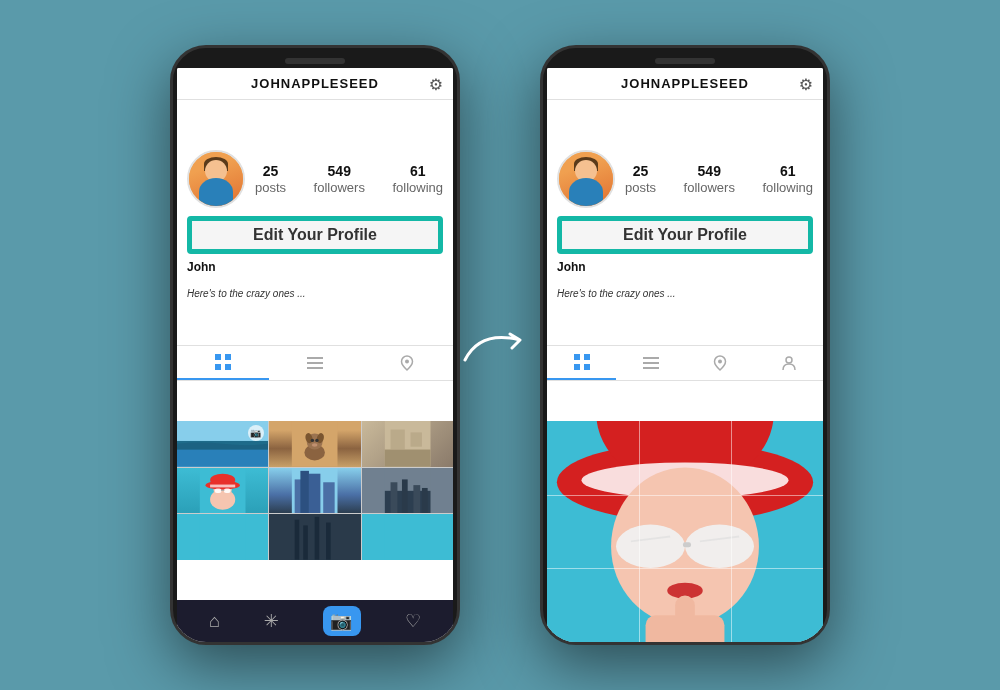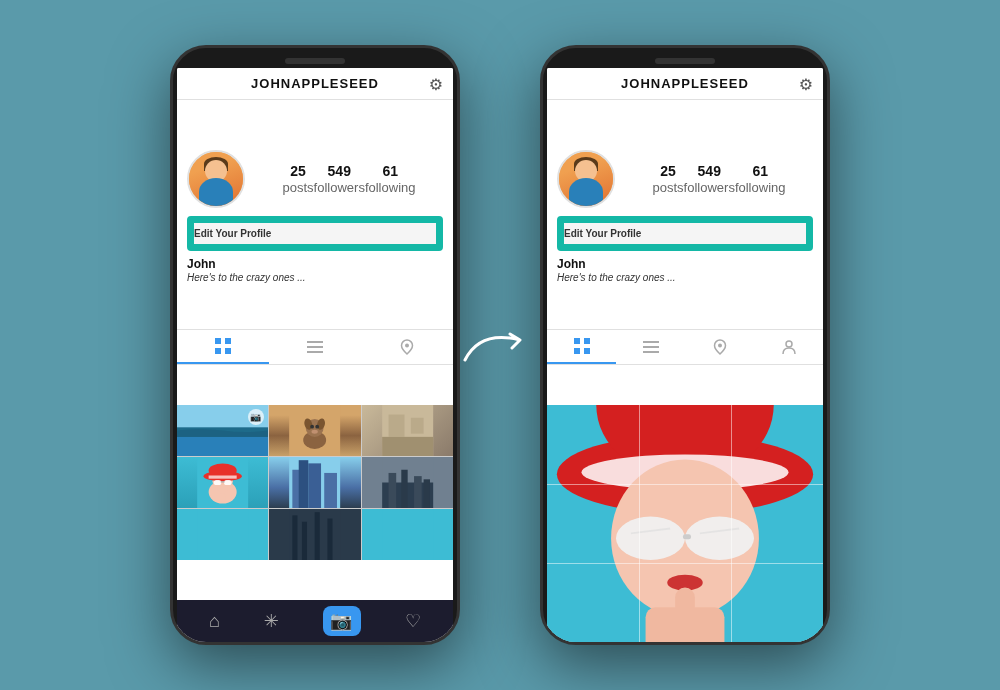--- a/index.html
+++ b/index.html
@@ -119,54 +119,55 @@
       height: 58px;
       border-radius: 50%;
       overflow: hidden;
       flex-shrink: 0;
       border: 2px solid #e0e0e0;
       background: #f0a050;
     }
     .stats-row {
       display: flex;
       flex: 1;
-      justify-content: center;
+      justify-content: space-between;
     }
     .stat-item {
       display: flex;
       flex-direction: column;
       align-items: center;
       gap: 1px;
     }
     .stat-number {
       font-size: 14px;
       font-weight: 700;
       color: #111;
     }
     .stat-label {
       font-size: 13px;
       color: #666;
     }
     .edit-profile-btn {
       width: 100%;
       padding: 5px 0;
       background: #f5f5f5;
-      border: 7px solid #14b8a6;
+      border: 5px solid #14b8a6;
       border-radius: 4px;
-      font-size: 10px;
+      font-size: 16px;
       font-weight: 600;
       color: #333;
+      text-align: center;
       cursor: pointer;
       margin-bottom: 6px;
     }
     .profile-name {
       font-size: 12px;
       font-weight: 700;
       color: #111;
-      margin-bottom: 1px;
+      margin-bottom: 14px;
     }
     .profile-bio {
       font-size: 10px;
       color: #333;
       font-style: italic;
     }
     
     .tabs-row {
       display: flex;
       border-top: 1px solid #e0e0e0;

